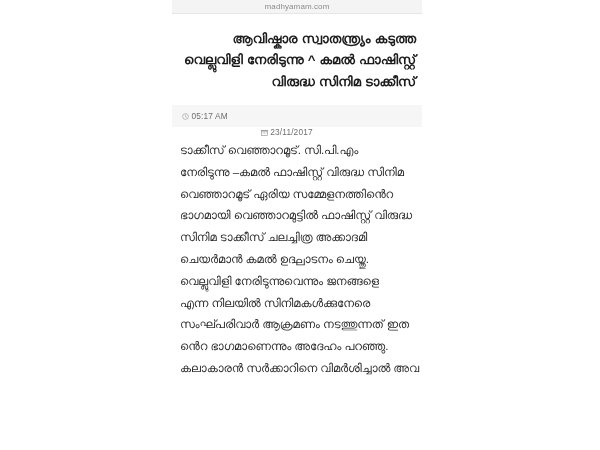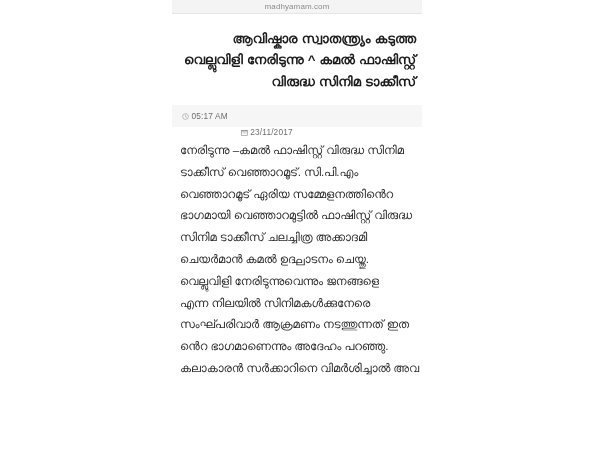--- a/index.html
+++ b/index.html
@@ -76,20 +76,21 @@
   .meta {
     margin-top: 13px;
     margin-left: 0px;
     width: 250px;
     height: 22px;
     background: #f6f6f6;
     display: flex;
     align-items: center;
     box-sizing: border-box;
     padding-left: 10px;
+    gap: 20px;
   }
   .meta-item {
     display: flex;
     align-items: center;
     font-size: 8.3px;
     color: #6e6e6e;
     letter-spacing: 0.15px;
     white-space: nowrap;
   }
   .meta-item + .meta-item {
@@ -154,22 +155,22 @@
             <rect x="3" y="6" width="1.4" height="1.4" fill="#8f8f8f"></rect>
             <rect x="5.4" y="6" width="1.4" height="1.4" fill="#8f8f8f"></rect>
             <rect x="7.8" y="6" width="1.4" height="1.4" fill="#8f8f8f"></rect>
           </svg>
         </span>
         <span class="meta-text">23/11/2017</span>
       </div>
     </div>
 
     <div class="body-copy">
+      <span class="bd-line">ടാക്കീസ് വെഞ്ഞാറമൂട്. സി.പി.എം</span>
       <span class="bd-line">നേരിടുന്നു –കമൽ ഫാഷിസ്റ്റ് വിരുദ്ധ സിനിമ</span>
-      <span class="bd-line">ടാക്കീസ് വെഞ്ഞാറമൂട്. സി.പി.എം</span>
       <span class="bd-line">വെഞ്ഞാറമൂട് ഏരിയ സമ്മേളനത്തിൻെറ</span>
       <span class="bd-line">ഭാഗമായി വെഞ്ഞാറമുട്ടിൽ ഫാഷിസ്റ്റ് വിരുദ്ധ</span>
       <span class="bd-line">സിനിമ ടാക്കീസ് ചലച്ചിത്ര അക്കാദമി</span>
       <span class="bd-line">ചെയർമാൻ കമൽ ഉദ്ഘാടനം ചെയ്തു.</span>
       <span class="bd-line">വെല്ലുവിളി നേരിടുന്നുവെന്നും ജനങ്ങളെ</span>
       <span class="bd-line">എന്ന നിലയിൽ സിനിമകൾക്കുനേരെ</span>
       <span class="bd-line">സംഘ്പരിവാർ ആക്രമണം നടത്തുന്നത് ഇത</span>
       <span class="bd-line">ൻെറ ഭാഗമാണെന്നും അദേഹം പറഞ്ഞു.</span>
       <span class="bd-line">കലാകാരൻ സർക്കാറിനെ വിമർശിച്ചാൽ അവ</span>
       <span class="bd-line">ൻെറ ജാതിയും മതവും തേടിപ്പിടിച്ച് വർഗീയ</span>

